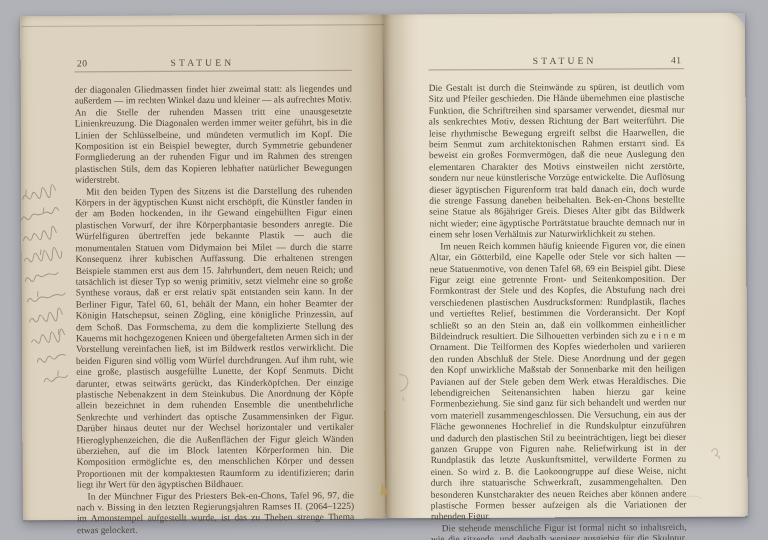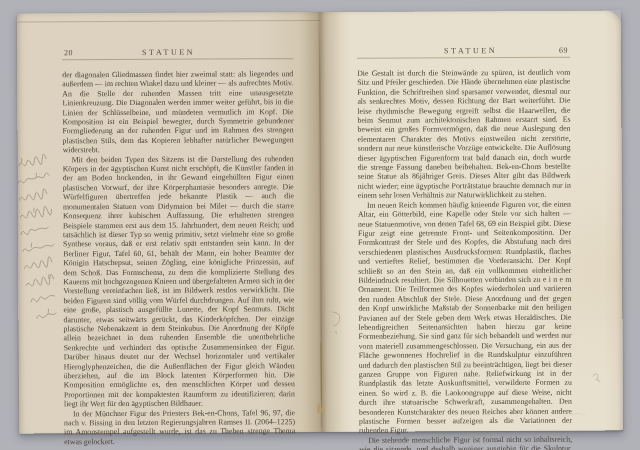--- a/index.html
+++ b/index.html
@@ -74,21 +74,21 @@
         <path d="M6 144 q2 -5 4 -1 t4 0 t4 -1 t4 1 t4 -2 t4 1"></path>
         <path d="M9 161 q2 -4 4 -1 t4 1 t4 -2 t4 1 t4 -1"></path>
         <path d="M19 5 l1 -4 M31 22 l1 -4 M23 56 l1 -4 M15 90 l1 -4 M27 124 l1 -4 M21 158 l1 -4" stroke-width="0.7"></path>
       </g>
     </svg>
   </div>
 
   <div class="page right">
     <div class="running-head">
       <span class="head-title">STATUEN</span>
-      <span class="pagenum">69</span>
+      <span class="pagenum">41</span>
     </div>
     <div class="head-rule"></div>
     <div class="textblock">
         <p class="para">Die Gestalt ist durch die Steinwände zu spüren, ist deutlich vom Sitz und Pfeiler geschieden. Die Hände übernehmen eine plastische Funktion, die Schriftreihen sind sparsamer verwendet, diesmal nur als senkrechtes Motiv, dessen Richtung der Bart weiterführt. Die leise rhythmische Bewegung ergreift selbst die Haarwellen, die beim Senmut zum architektonischen Rahmen erstarrt sind. Es beweist ein großes Formvermögen, daß die neue Auslegung den elementaren Charakter des Motivs einstweilen nicht zerstörte, sondern nur neue künstlerische Vorzüge entwickelte. Die Auflösung dieser ägyptischen Figurenform trat bald danach ein, doch wurde die strenge Fassung daneben beibehalten. Bek-en-Chons bestellte seine Statue als 86jähriger Greis. Dieses Alter gibt das Bildwerk nicht wieder; eine ägyptische Porträtstatue brauchte demnach nur in einem sehr losen Verhältnis zur Naturwirklichkeit zu stehen.</p>
         <p class="para indent">Im neuen Reich kommen häufig knieende Figuren vor, die einen Altar, ein Götterbild, eine Kapelle oder Stele vor sich halten — neue Statuenmotive, von denen Tafel 68, 69 ein Beispiel gibt. Diese Figur zeigt eine getrennte Front- und Seitenkomposition. Der Formkontrast der Stele und des Kopfes, die Abstufung nach drei verschiedenen plastischen Ausdrucksformen: Rundplastik, flaches und vertieftes Relief, bestimmen die Vorderansicht. Der Kopf schließt so an den Stein an, daß ein vollkommen einheitlicher Bildeindruck resultiert. Die Silhouetten verbinden sich zu e i n e m Ornament. Die Teilformen des Kopfes wiederholen und variieren den runden Abschluß der Stele. Diese Anordnung und der gegen den Kopf unwirkliche Maßstab der Sonnenbarke mit den heiligen Pavianen auf der Stele geben dem Werk etwas Heraldisches. Die lebendigreichen Seitenansichten haben hierzu gar keine Formenbeziehung. Sie sind ganz für sich behandelt und werden nur vorn materiell zusammengeschlossen. Die Versuchung, ein aus der Fläche gewonnenes Hochrelief in die Rundskulptur einzuführen und dadurch den plastischen Stil zu beeinträchtigen, liegt bei dieser ganzen Gruppe von Figuren nahe. Reliefwirkung ist in der Rundplastik das letzte Auskunftsmittel, verwilderte Formen zu einen. So wird z. B. die Laokoongruppe auf diese Weise, nicht durch ihre statuarische Schwerkraft, zusammengehalten. Den besonderen Kunstcharakter des neuen Reiches aber können andere plastische Formen besser aufzeigen als die Variationen der ruhenden Figur.</p>
         <p class="para indent">Die stehende menschliche Figur ist formal nicht so inhaltsreich, wie die sitzende, und deshalb weniger ausgiebig für die Skulptur. Es ist vor allem</p>
       </div>
   </div>
 
   <div class="gutter-shadow"></div>

